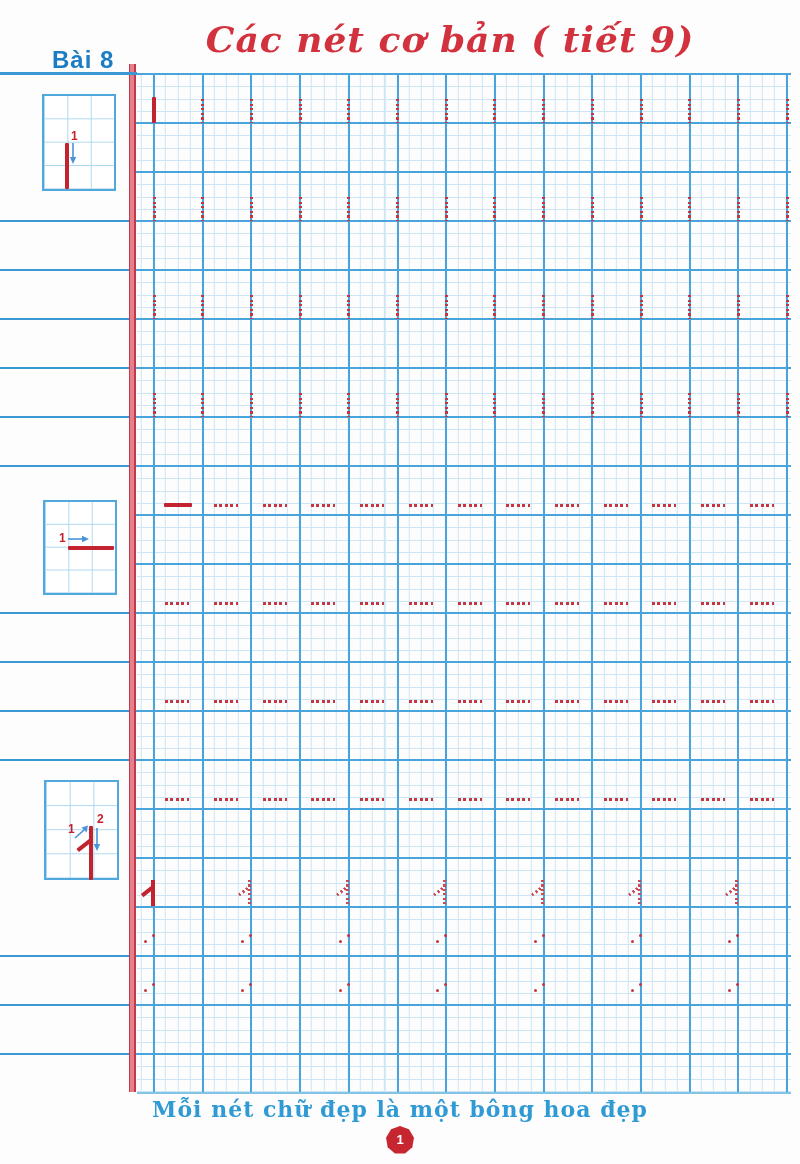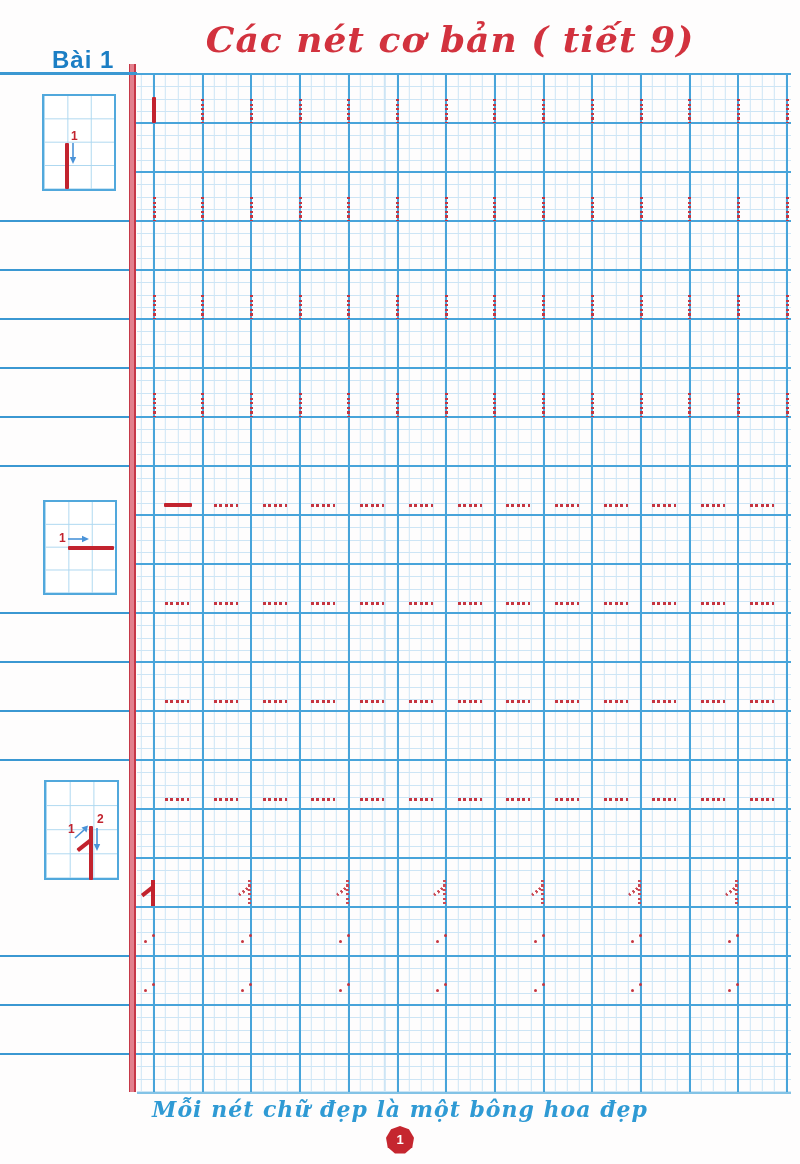--- a/index.html
+++ b/index.html
@@ -59,21 +59,21 @@
     background-size:33.4% 100%,100% 25.1%;
   }
   .ibox .rstroke{position:absolute;background:#c2232e;border-radius:1px;}
   .steplabel{position:absolute;color:#c2232e;font-weight:bold;font-size:12px;line-height:10px;}
   .arrow{position:absolute;overflow:visible;}
   .arrow line{stroke:#4a93d8;stroke-width:1.6;}
   .arrow polygon{fill:#4a93d8;}
   
   #footer-quote{
     position:absolute;left:0;right:0;top:1096px;text-align:center;
-    font-family:"DejaVu Serif",serif;font-style:italic;font-weight:bold;
+    font-family:"DejaVu Serif",serif;font-weight:bold;
     font-size:22px;color:#2f9ad4;letter-spacing:1px;
   }
   #page-badge{
     position:absolute;left:386px;top:1126px;width:28px;height:28px;background:#c5262f;
     clip-path:polygon(50% 0,82% 12%,100% 42%,94% 76%,68% 98%,32% 98%,6% 76%,0 42%,18% 12%);
     color:#fff;font-size:13px;font-weight:bold;text-align:center;line-height:28px;
   }
 </style>
 </head>
 <body>
@@ -290,21 +290,21 @@
     <div class="pdot" style="left: 533.6px; top: 989px; width: 3px; height: 3px;"></div>
     <div class="pdot" style="left: 639px; top: 983px; width: 3px; height: 3px;"></div>
     <div class="pdot" style="left: 631px; top: 989px; width: 3px; height: 3px;"></div>
     <div class="pdot" style="left: 736.4px; top: 983px; width: 3px; height: 3px;"></div>
     <div class="pdot" style="left: 728.4px; top: 989px; width: 3px; height: 3px;"></div>
   </div>
 <div id="red-margin"></div>
 <div id="lesson-underline"></div>
 
 <div id="page-title">Các nét cơ bản ( tiết 9)</div>
-<div id="lesson-label">Bài 1</div>
+<div id="lesson-label">Bài 8</div>
 
 <div class="ibox" style="left:42px;top:94px;width:70px;height:93px">
   <div class="rstroke" style="left:21px;top:47px;width:4px;height:46px"></div>
   <span class="steplabel" style="left:27px;top:35px">1</span>
   <svg class="arrow" style="left:24px;top:46px" width="10" height="26">
     <line x1="5" y1="1" x2="5" y2="16"></line>
       <polygon points="1.8,15 8.2,15 5,22"></polygon>
   </svg>
 </div>
 

